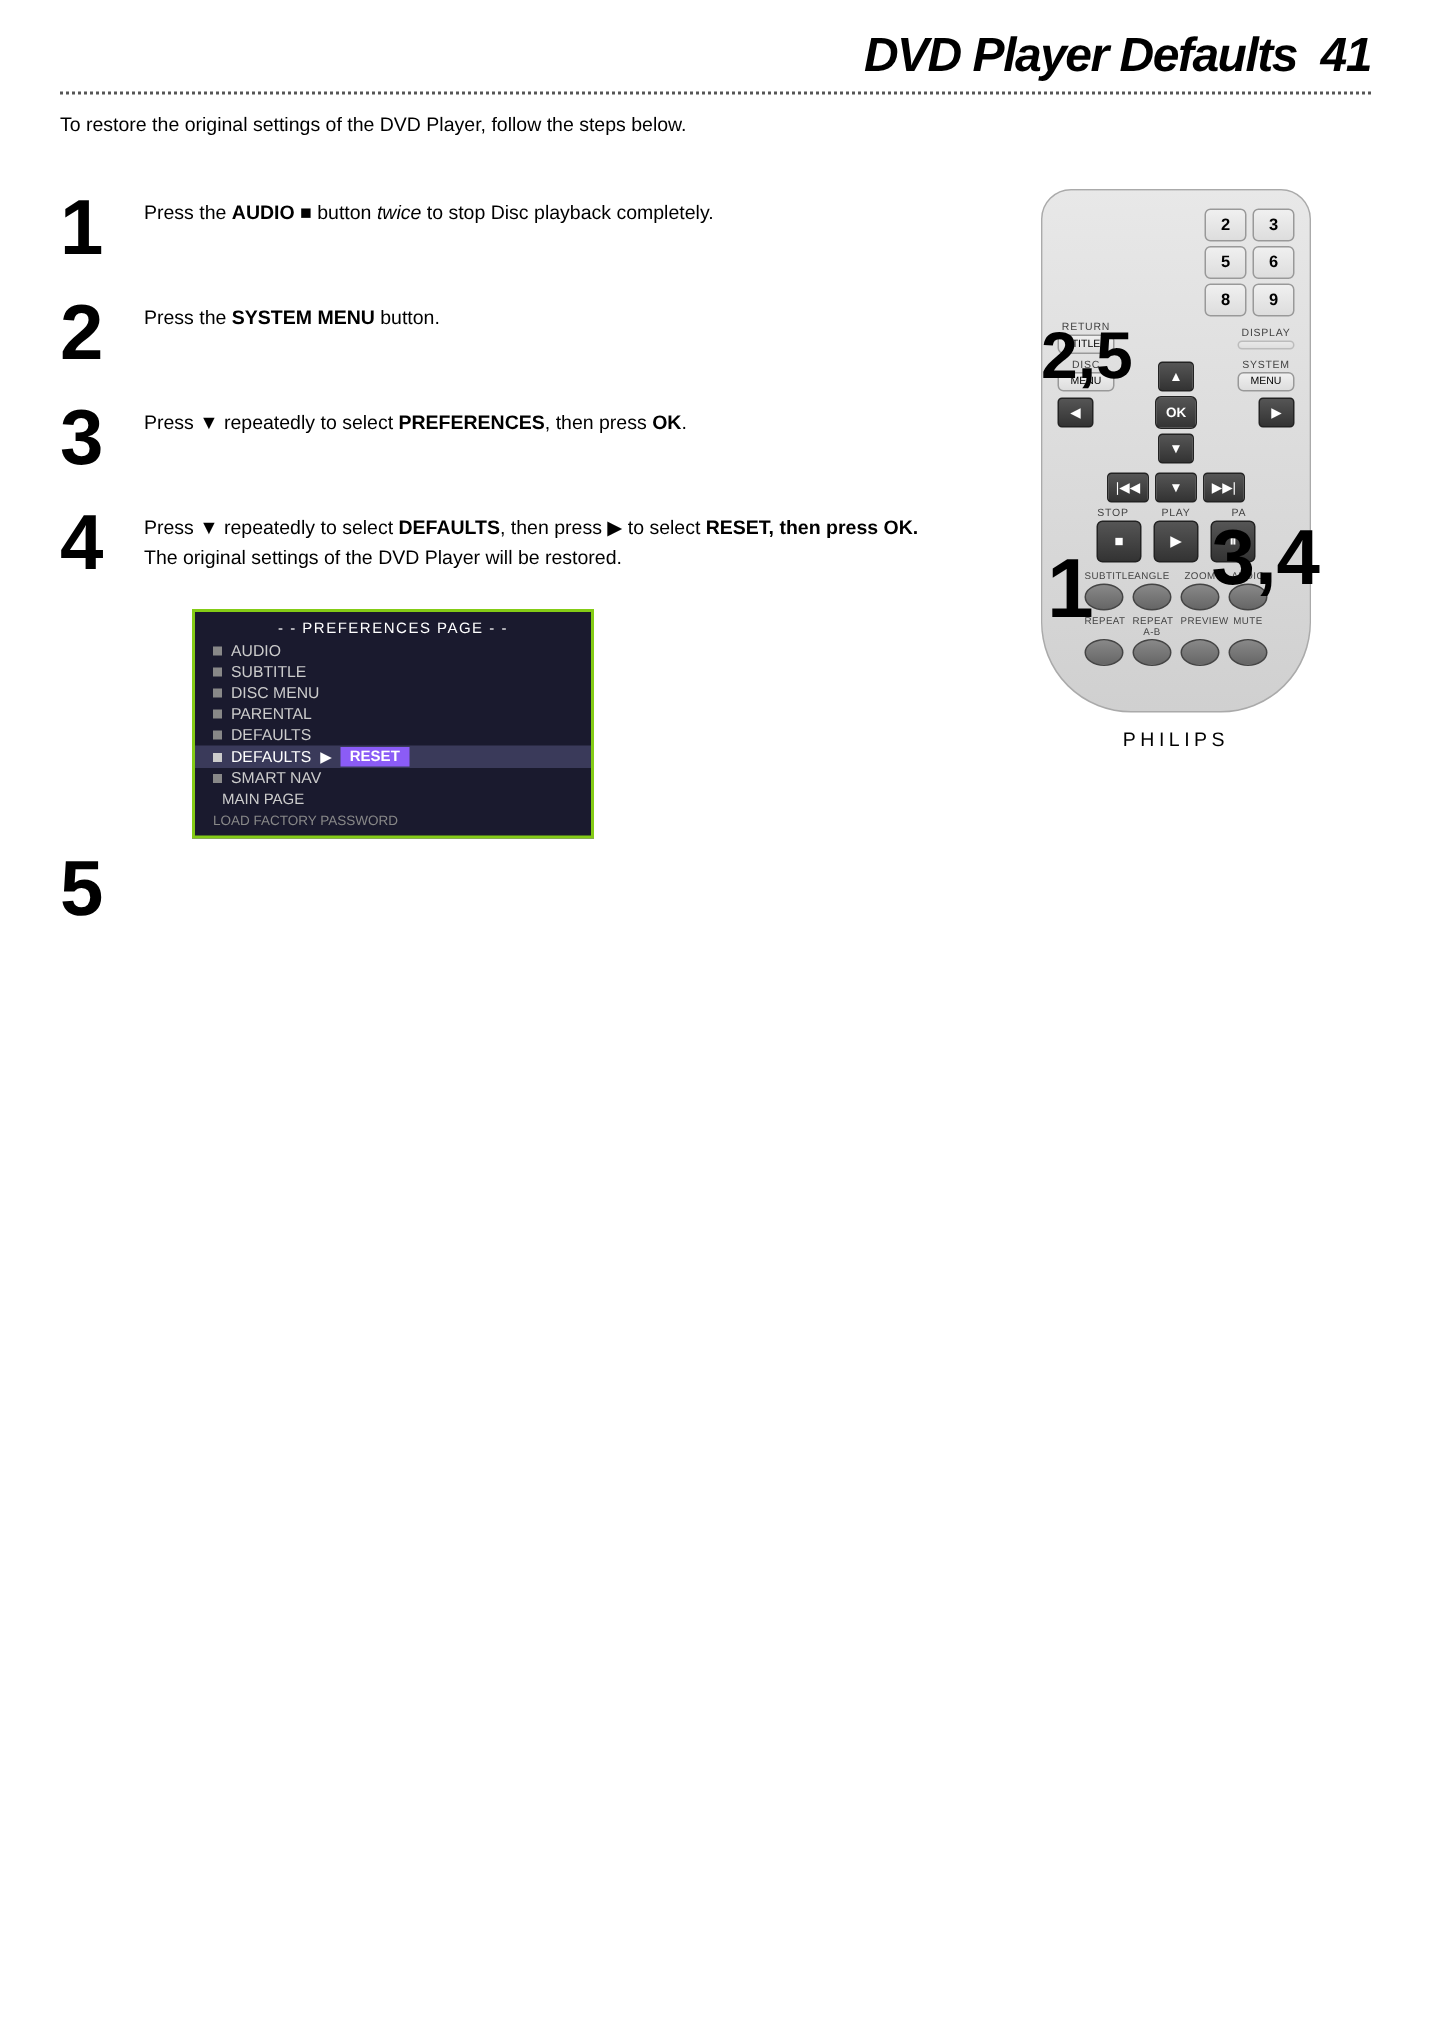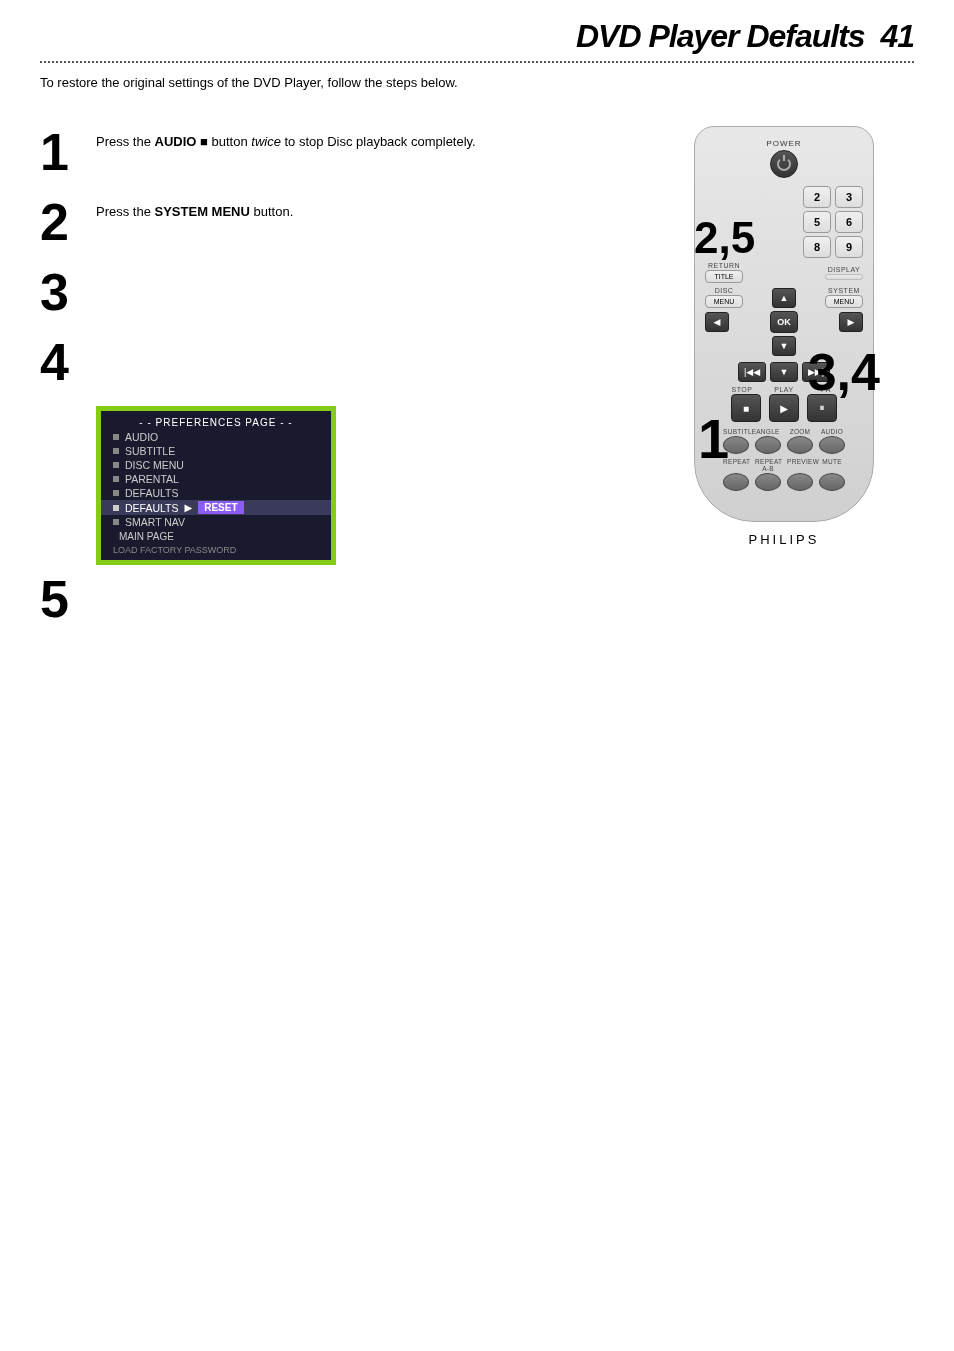--- a/index.html
+++ b/index.html
@@ -73,23 +73,23 @@
       line-height: 1.5;
     }
 
     .step-text strong {
       font-weight: bold;
     }
 
     
     .menu-screenshot {
       background: #1a1a2e;
-      border: 5px solid #84cc16;
-      width: 240px;
-      margin: 8px 0 8px 56px;
+      border: 2px solid #84cc16;
+      width: 268px;
+      margin: 8px 0 8px 88px;
       padding: 4px 0;
       font-size: 11px;
       color: #ccc;
     }
 
     .menu-header-row {
       text-align: center;
       color: #fff;
       font-size: 10px;
       padding: 2px 8px;
@@ -516,24 +516,32 @@
 
     <div class="step">
       <div class="step-number">2</div>
       <div class="step-text">
         Press the <strong>SYSTEM MENU</strong> button.
       </div>
     </div>
 
     <div class="step">
       <div class="step-number">3</div>
+      <div class="step-text">
+        Press ▼ repeatedly to select <strong>PREFERENCES</strong>, then press <strong>OK</strong>.
+      </div>
     </div>
 
     <div class="step">
       <div class="step-number">4</div>
+      <div class="step-text">
+        Press ▼ repeatedly to select <strong>DEFAULTS</strong>, then press ▶ to
+        select <strong>RESET, then press OK.</strong> The original settings of the DVD
+        Player will be restored.
+      </div>
     </div>
 
     <div class="menu-screenshot">
       <div class="menu-header-row">- - PREFERENCES PAGE - -</div>
       <div class="menu-item">
         <span class="menu-bullet"></span>
         <span>AUDIO</span>
       </div>
       <div class="menu-item">
         <span class="menu-bullet"></span>
@@ -577,26 +585,20 @@
   <div class="remote-column">
 
     <div class="remote-wrapper">
 
       <div class="remote-label-25">2,5</div>
       <div class="remote-label-34">3,4</div>
       <div class="remote-label-1">1</div>
 
       <div class="remote-body">
 
-        <div class="remote-power-section">
-          <div class="remote-power-label">POWER</div>
-          <div class="remote-power-btn">
-            <div class="power-icon"></div>
-          </div>
-        </div>
 
         <div class="remote-nums-section">
           <div class="num-col">
             <div class="num-btn">2</div>
             <div class="num-btn">5</div>
             <div class="num-btn">8</div>
           </div>
           <div class="num-col">
             <div class="num-btn">3</div>
             <div class="num-btn">6</div>

